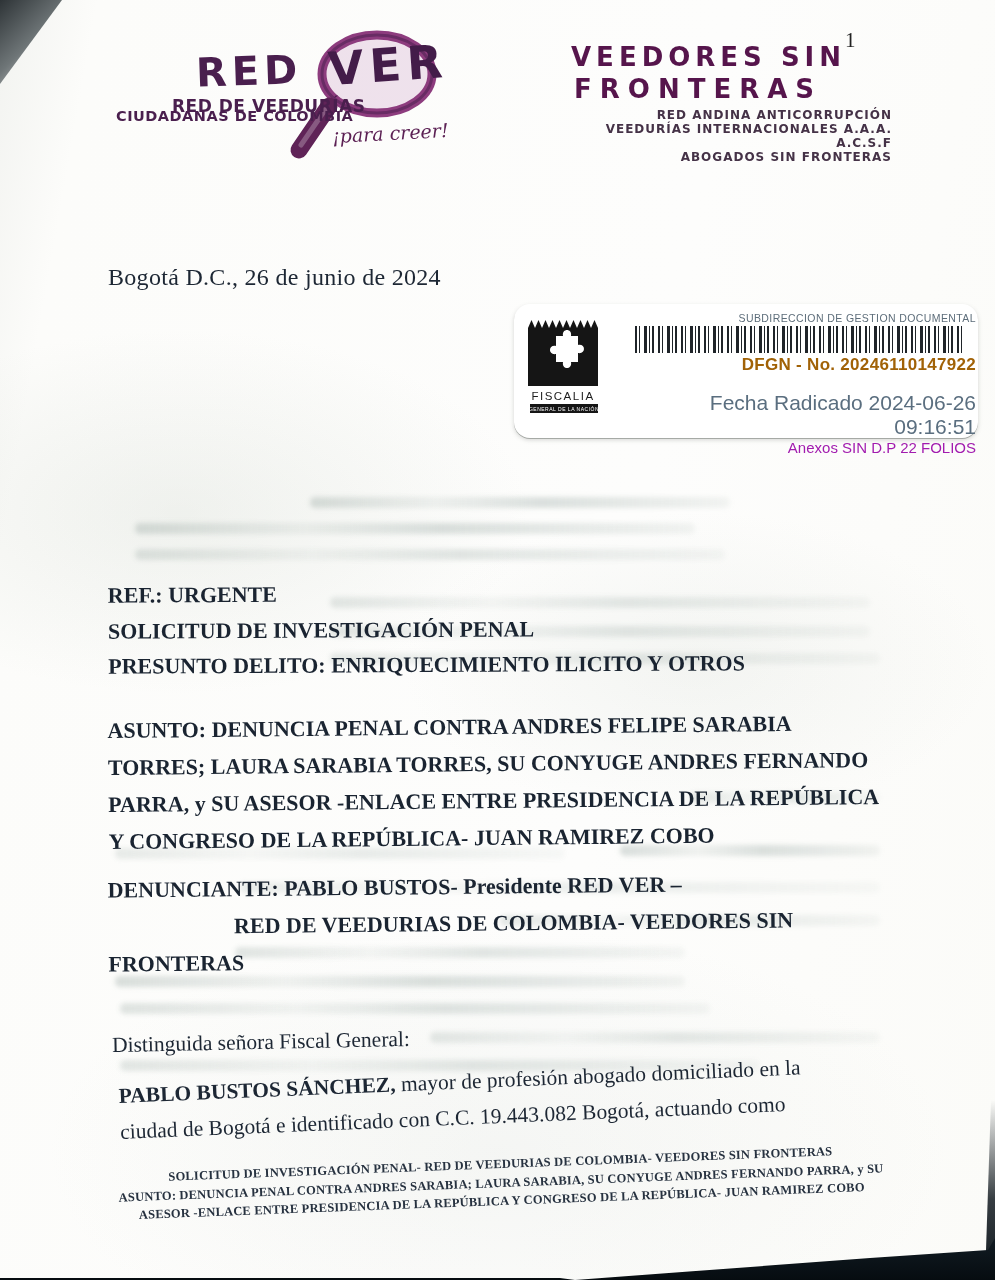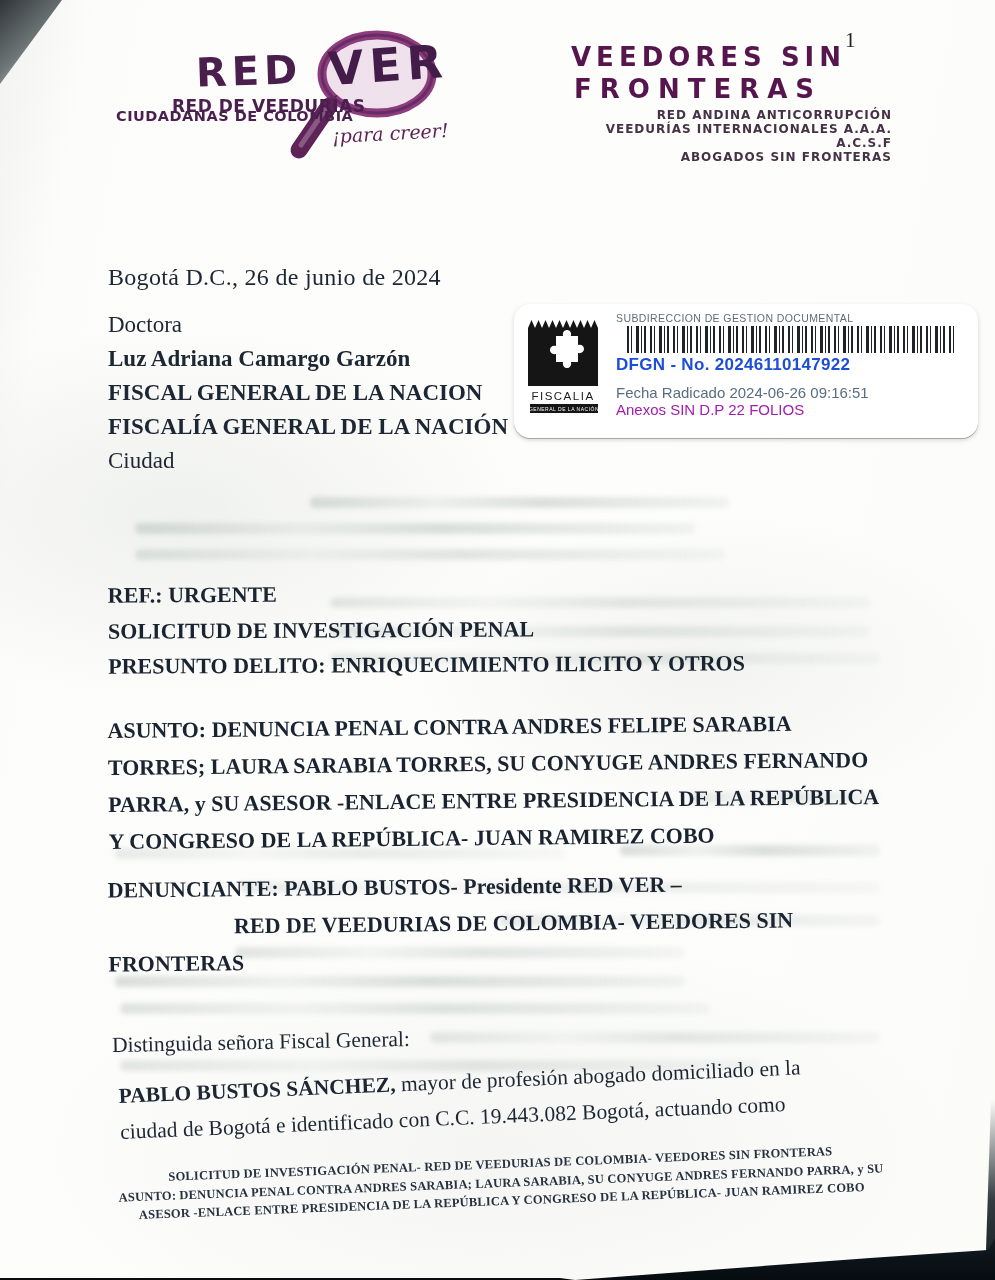--- a/index.html
+++ b/index.html
@@ -53,27 +53,27 @@
   #denunciante-block .indent{margin-left:126px;}
   #greeting{left:112px;top:1030px;font-size:21.5px;transform:rotate(-1.2deg);}
   #body-par{left:118px;top:1078px;width:770px;font-size:21.5px;line-height:36px;transform:rotate(-2.4deg);transform-origin:left top;}
   #body-par .b{font-weight:bold;}
   #footer{left:90px;top:1155px;width:820px;text-align:center;font-size:12.5px;font-weight:bold;
           line-height:18.5px;color:#273240;transform:rotate(-2.2deg);transform-origin:center top;letter-spacing:.2px;}
 
   
   #stamp{left:514px;top:304px;width:464px;height:134px;background:#fff;border-radius:16px;
          box-shadow:0 1px 0 rgba(120,125,120,.55), 0 2px 4px rgba(90,95,92,.25);border:1px solid #ececе8;}
-  #stamp-right{position:absolute;left:102px;top:8px;width:352px;text-align:left;font-family:"Liberation Sans",sans-serif;}
+  #stamp-right{position:absolute;left:110px;top:8px;width:352px;text-align:right;font-family:"Liberation Sans",sans-serif;}
   #stamp-header{font-size:10.5px;color:#5d6d7a;letter-spacing:.4px;}
   #barcode{margin:2px auto 0;width:330px;height:27px;
     background:
       repeating-linear-gradient(90deg,#1f2429 0 2px,transparent 2px 4px,#1f2429 4px 5px,transparent 5px 9px,#1f2429 9px 12px,transparent 12px 14px,#1f2429 14px 15px,transparent 15px 17px,#1f2429 17px 19px,transparent 19px 23px);}
-  #stamp-number{margin-top:2px;font-size:17px;font-weight:bold;color:#1d4ed8;letter-spacing:.3px;}
-  #stamp-fecha{font-size:15px;color:#5a6e7f;margin-top:9px;}
+  #stamp-number{margin-top:2px;font-size:17px;font-weight:bold;color:#a16207;letter-spacing:.3px;}
+  #stamp-fecha{font-size:21px;color:#5a6e7f;margin-top:16px;}
   #stamp-anexos{font-size:15px;color:#a21caf;}
   #fiscalia-logo{position:absolute;left:14px;top:16px;}
 
   
   .ghost{position:absolute;height:11px;border-radius:5px;filter:blur(2.5px);
          background:linear-gradient(90deg, rgba(148,164,158,.34), rgba(148,164,158,.12) 30%, rgba(140,158,152,.30) 55%, rgba(148,164,158,.10));}
 </style>
 </head>
 <body>
 
@@ -104,27 +104,20 @@
       <div>RED ANDINA ANTICORRUPCIÓN</div>
       <div>VEEDURÍAS INTERNACIONALES  A.A.A. A.C.S.F</div>
       <div>ABOGADOS SIN FRONTERAS</div>
     </div>
   </div>
 
   <div id="page-number" class="abs serif">1</div>
 
   <div id="date-line" class="abs serif">Bogotá D.C., 26 de junio de 2024</div>
 
-  <div id="addressee" class="abs serif">
-    <div>Doctora</div>
-    <div class="b">Luz Adriana Camargo Garzón</div>
-    <div class="b">FISCAL GENERAL DE LA NACION</div>
-    <div class="b">FISCALÍA GENERAL DE LA NACIÓN</div>
-    <div>Ciudad</div>
-  </div>
 
   <div id="stamp" class="abs">
     <svg id="fiscalia-logo" width="72" height="100" viewBox="0 0 72 100">
       <path fill="#151515" d="M0 8 L3.5 0 L7 8 L10.5 0 L14 8 L17.5 0 L21 8 L24.5 0 L28 8 L31.5 0 L35 8 L38.5 0 L42 8 L45.5 0 L49 8 L52.5 0 L56 8 L59.5 0 L63 8 L66.5 0 L70 8 L70 66 L0 66 Z"></path>
       <path fill="#fff" d="M28 16 h7 c-1.5 -8 9.5 -8 8 0 h7 v9 c8 -1.5 8 9.5 0 8 v9 h-7 c1.5 8 -9.5 8 -8 0 h-7 v-8 c-8 1.5 -8 -9.5 0 -8 z"></path>
       <text x="35" y="80" text-anchor="middle" font-family="Liberation Sans, sans-serif" font-size="11.5" letter-spacing="1.5" fill="#1c1c1c">FISCALIA</text>
       <rect x="2" y="84" width="68" height="9" fill="#151515"></rect>
       <text x="36" y="91" text-anchor="middle" font-family="Liberation Sans, sans-serif" font-size="5" letter-spacing=".5" fill="#fff">GENERAL DE LA NACIÓN</text>
     </svg>
     <div id="stamp-right">

